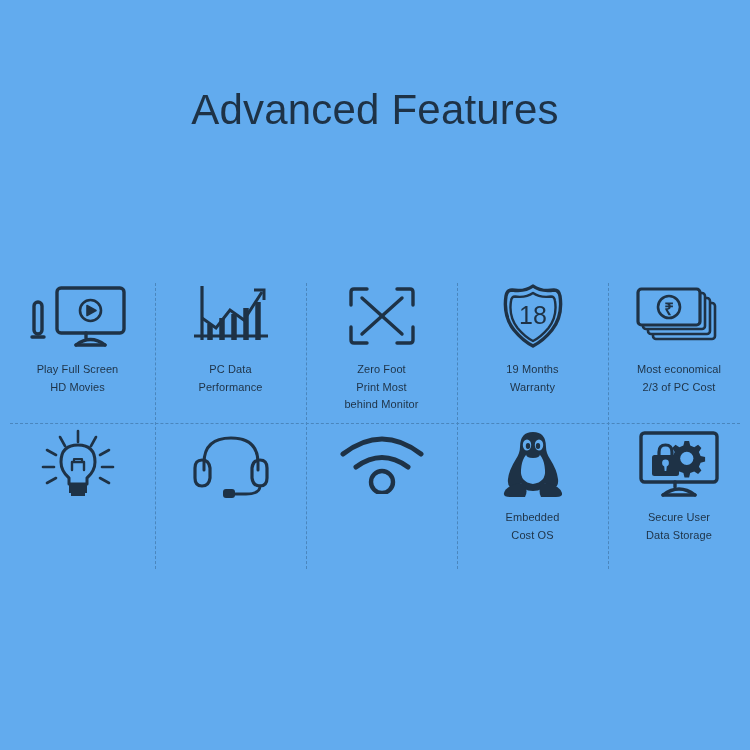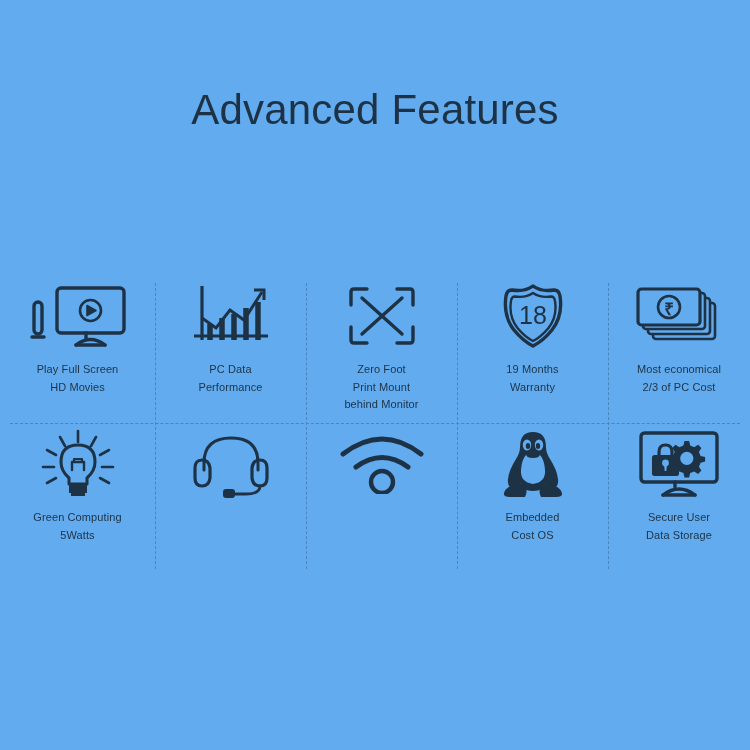--- a/index.html
+++ b/index.html
@@ -166,21 +166,21 @@
               <path d="M22 5 L9 5 Q6 5 6 8 L6 21"></path>
               <path d="M52 5 L65 5 Q68 5 68 8 L68 21"></path>
               <path d="M22 59 L9 59 Q6 59 6 56 L6 43"></path>
               <path d="M52 59 L65 59 Q68 59 68 56 L68 43"></path>
               <path d="M17 14 L57 50"></path>
               <path d="M57 14 L17 50"></path>
             </g>
           </svg>
         </div>
         <div class="cell-label">Zero Foot
-Print Mount
+Print Most
 behind Monitor</div>
       </div>
 
       <div class="cell" style="width:151px">
         <div class="icon-wrap">
           <svg width="70" height="66" viewBox="0 0 70 66">
             <g fill="none" stroke="#1e3246" stroke-linejoin="round" stroke-linecap="round">
               <path d="M35 3 Q27 9 14 7 Q9 7 8 13 Q5 33 16 47 Q25 58 35 63 Q45 58 54 47 Q65 33 62 13 Q61 7 56 7 Q43 9 35 3 Z" stroke-width="3.4"></path>
               <path d="M35 10 Q28 15 17 13.5 Q13.5 13.5 13 18 Q10.5 33.5 19.5 45 Q27 54 35 58 Q43 54 50.5 45 Q59.5 33.5 57 18 Q56.5 13.5 53 13.5 Q42 15 35 10 Z" stroke-width="2.4"></path>
             </g>
@@ -229,22 +229,20 @@
             </g>
             <g stroke="#1e3246" fill="none" stroke-width="3" stroke-linejoin="round" stroke-linecap="round">
               <path d="M40 16 Q23 16 23 33 Q23 42 31 49 L31 55 L49 55 L49 49 Q57 42 57 33 Q57 16 40 16 Z"></path>
               <path d="M34 41 L34 33 L46 33 L46 41" stroke-width="2.4"></path>
               <path d="M36 33 L36 30 L44 30 L44 33" stroke-width="2.2"></path>
             </g>
             <rect x="31" y="54" width="18" height="10" fill="#1e3246"></rect>
             <rect x="33" y="63" width="14" height="4" fill="#1e3246"></rect>
           </svg>
         </div>
-        <div class="cell-label">Green Computing
-5Watts</div>
       </div>
 
       <div class="cell" style="width:151px">
         <div class="icon-wrap">
           <svg width="82" height="68" viewBox="0 0 82 68">
             <g fill="none" stroke="#1e3246" stroke-width="3" stroke-linecap="round" stroke-linejoin="round">
               <path d="M14 40 L14 33 Q14 8 41 8 Q68 8 68 33 L68 40"></path>
               <path d="M12 30 Q5 30 5 38 L5 48 Q5 56 12 56 Q19 56 20 48 L20 38 Q19 30 12 30 Z" stroke-width="3.2"></path>
               <path d="M70 30 Q77 30 77 38 L77 48 Q77 56 70 56 Q63 56 62 48 L62 38 Q63 30 70 30 Z" stroke-width="3.2"></path>
               <path d="M70 56 Q70 64 56 64 L44 64" stroke-width="2.8"></path>

